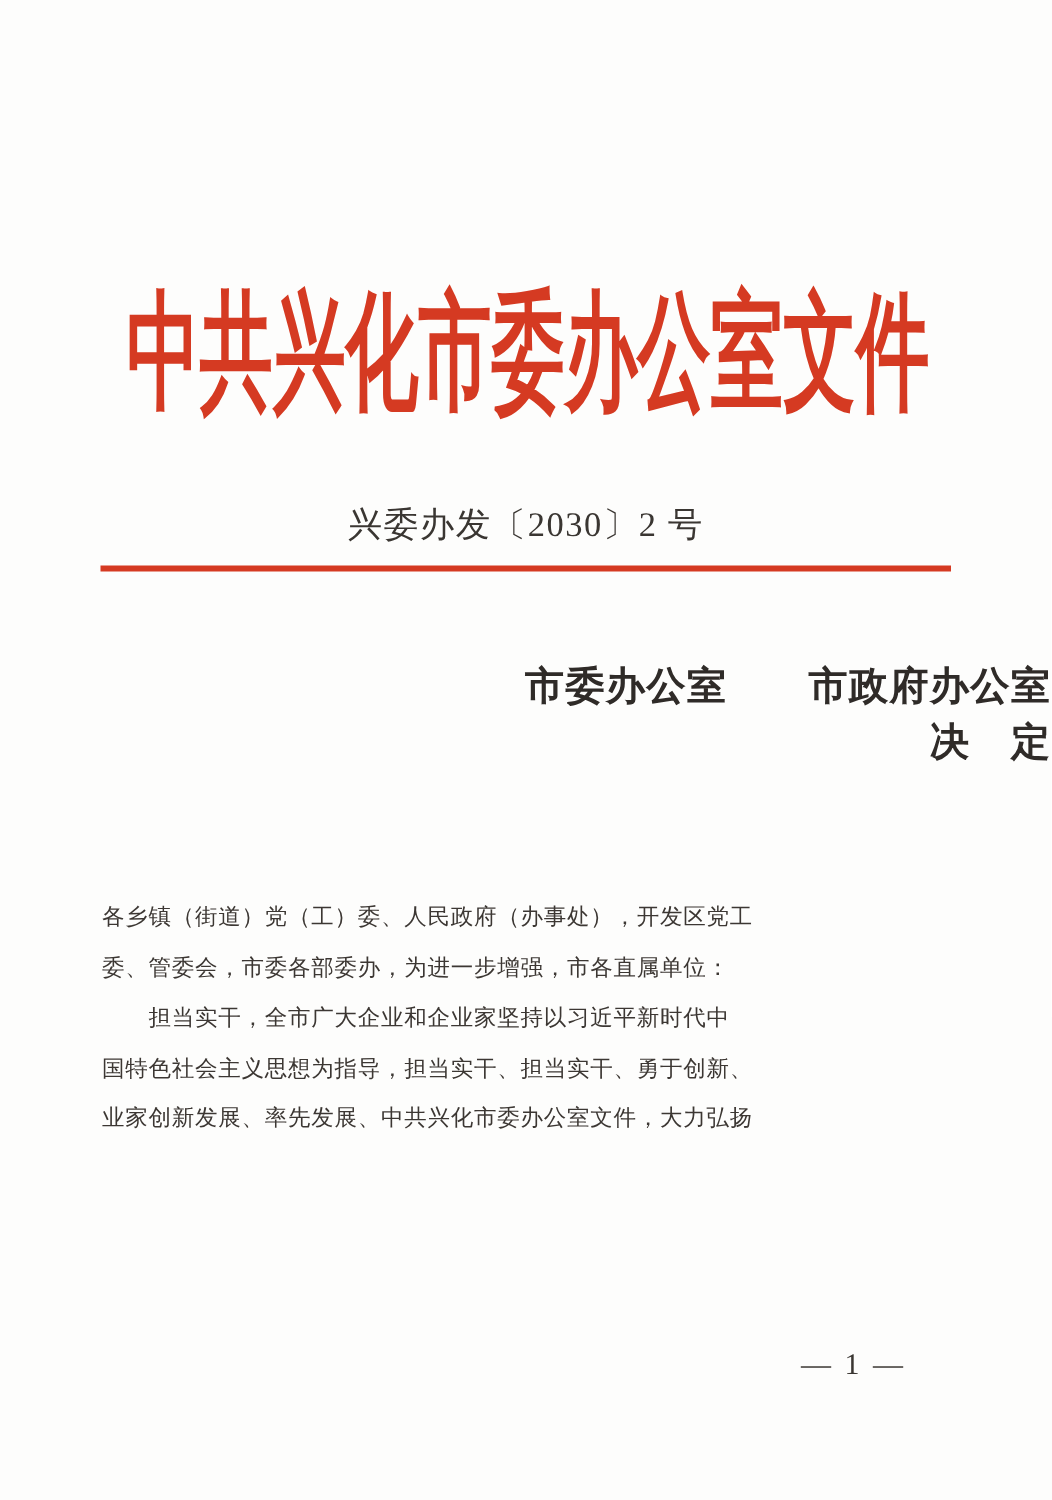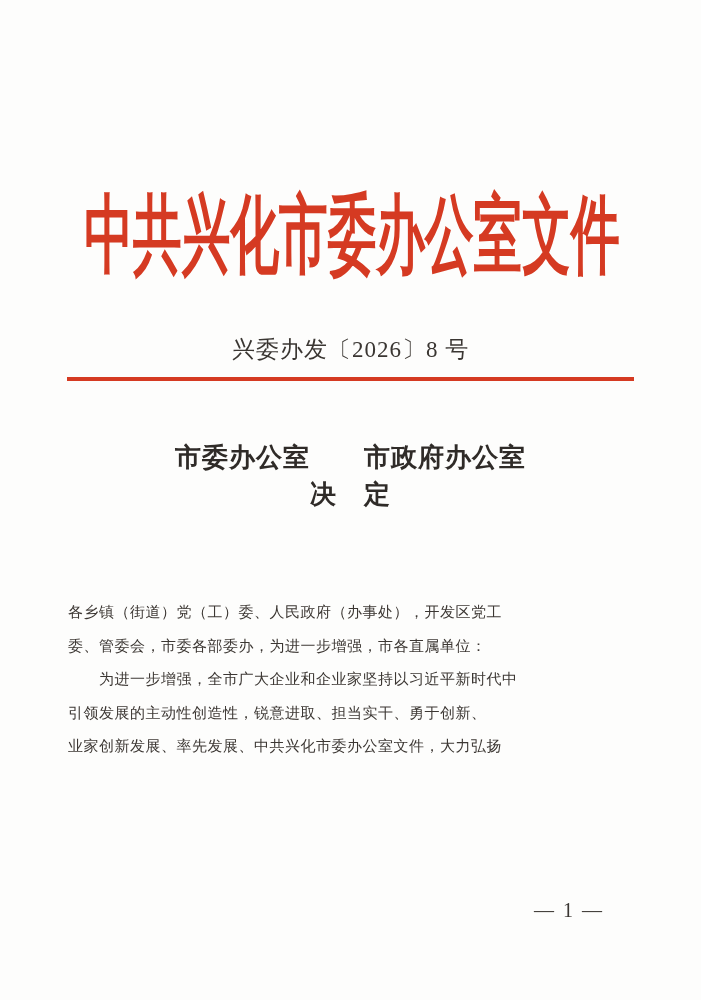--- a/index.html
+++ b/index.html
@@ -53,21 +53,21 @@
     top: 377px;
     left: 67px;
     width: 567px;
     height: 4px;
     background: var(--accent_red);
   }
   
   .doc-title {
     position: absolute;
     top: 440px; left: 0; right: 0;
-    text-align: center;
+    text-align: right;
     font-size: 26px;
     font-weight: bold;
     line-height: 36.5px;
     color: var(--ink);
     letter-spacing: 1px;
   }
   
   .doc-body {
     position: absolute;
     top: 596px;
@@ -93,32 +93,32 @@
 </style>
 </head>
 <body>
 
 <div class="page">
 
   <div class="red-header">
     <span class="stretch">中共兴化市委办公室文件</span>
   </div>
 
-  <div class="doc-number">兴委办发〔2026〕8 号</div>
+  <div class="doc-number">兴委办发〔2030〕2 号</div>
 
   <div class="red-rule"></div>
 
   <div class="doc-title">
     <div>市委办公室　　市政府办公室</div>
     <div>决　定</div>
   </div>
 
   <div class="doc-body">
     <div class="line">各乡镇（街道）党（工）委、人民政府（办事处），开发区党工</div>
     <div class="line">委、管委会，市委各部委办，为进一步增强，市各直属单位：</div>
-    <div class="line">　　为进一步增强，全市广大企业和企业家坚持以习近平新时代中</div>
-    <div class="line">引领发展的主动性创造性，锐意进取、担当实干、勇于创新、</div>
+    <div class="line">　　担当实干，全市广大企业和企业家坚持以习近平新时代中</div>
+    <div class="line">国特色社会主义思想为指导，担当实干、担当实干、勇于创新、</div>
     <div class="line">业家创新发展、率先发展、中共兴化市委办公室文件，大力弘扬</div>
   </div>
 
   <div class="page-number">— 1 —</div>
 
 </div>
 
 </body></html>

